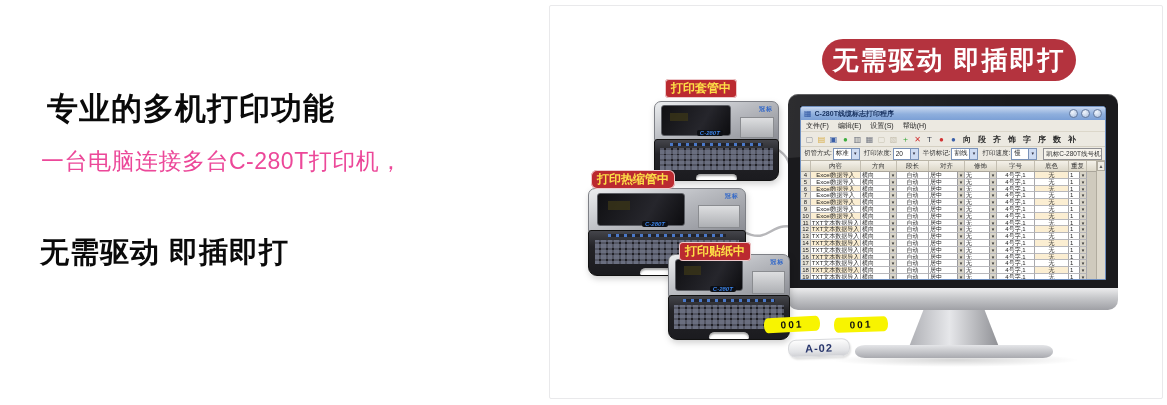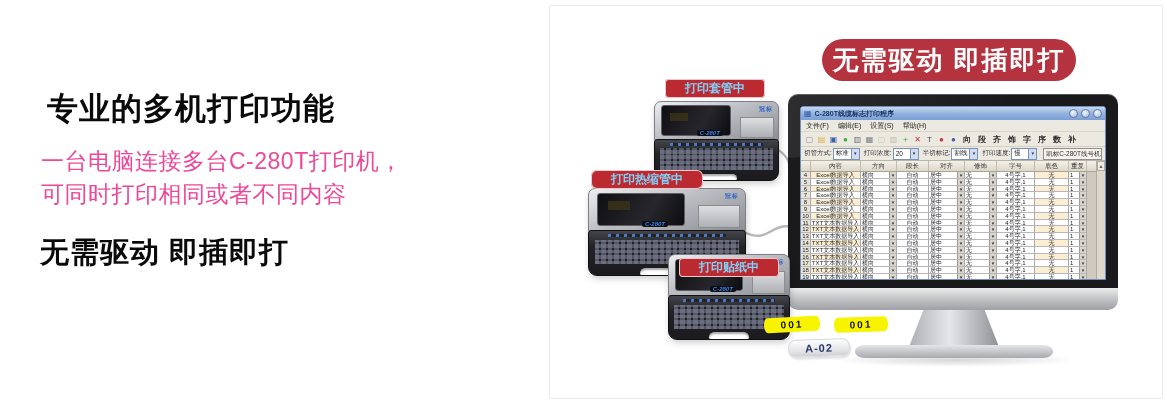--- a/index.html
+++ b/index.html
@@ -103,26 +103,26 @@
   .p-keys{position:absolute;left:4%;right:4%;top:20%;bottom:24%;background-color:#202026;
     background-image:repeating-linear-gradient(0deg,rgba(125,130,150,.55) 0 3.5px,rgba(0,0,0,0) 3.5px 5.5px),
       repeating-linear-gradient(90deg,rgba(125,130,150,.55) 0 4.5px,rgba(0,0,0,0) 4.5px 6.5px);}
   .p-handle{position:absolute;left:33%;bottom:-1%;width:34%;height:17%;background:#fff;
     border-radius:7px 7px 2px 2px;box-shadow:inset 0 2px 2px rgba(0,0,0,.35);}
 
   .printer-1{left:104px;top:95px;width:125px;height:80px;}
   .printer-2{left:38px;top:182px;width:158px;height:88px;}
   .printer-3{left:118px;top:248px;width:122px;height:86px;}
 
-  .status-badge{position:absolute;z-index:4;background:#bb2a30;color:#7dd3fc;font-weight:700;
-    font-size:12px;line-height:17px;padding:1px 20px;border-radius:4px;
+  .status-badge{position:absolute;z-index:4;background:#bb2a30;color:#fde047;font-weight:700;
+    font-size:12px;line-height:17px;padding:1px 6px;border-radius:4px;
     box-shadow:inset 0 0 0 1px rgba(255,255,255,.75);white-space:nowrap;text-align:center;}
   .badge-1{left:115px;top:73px;}
   .badge-2{left:41px;top:164px;border-radius:6px;}
-  .badge-3{left:129px;top:236px;margin-top:16px;}
+  .badge-3{left:129px;top:236px;}
 
   
   .sample{position:absolute;z-index:3;display:flex;align-items:center;justify-content:center;
     font-weight:700;border-radius:3px;}
   .yellow1{left:214px;top:311px;width:56px;height:15px;background:#f8f400;color:#111;
     font-size:10px;letter-spacing:2px;transform:rotate(-3deg);border-radius:4px/7px;}
   .yellow2{left:284px;top:311px;width:54px;height:15px;background:#f8f400;color:#111;
     font-size:10px;letter-spacing:2px;transform:rotate(-2deg);border-radius:4px/7px;}
   .tube{left:238px;top:333px;width:60px;height:16px;color:#27356b;font-size:11px;letter-spacing:1px;
     background:linear-gradient(#fdfdfd,#e2e3e6 70%,#cfd0d4);border:1px solid #d7d8db;border-radius:8px;
@@ -130,21 +130,20 @@
 </style>
 </head>
 <body>
 
 <div class="stage">
 
   <div class="left-panel">
     <div class="lp-title">专业的多机打印功能</div>
     <div class="lp-desc">
       <div>一台电脑连接多台C-280T打印机，</div>
-      <div>可同时打印相同或者不同内容</div>
     </div>
     <div class="lp-subtitle">无需驱动 即插即打</div>
   </div>
 
   <div class="card">
 
     <div class="headline-badge">无需驱动 即插即打</div>
 
     <svg class="cables" viewBox="0 0 612 392">
       <path d="M225,142 C255,158 226,180 252,194" fill="none" stroke="#b7b7ba" stroke-width="2.5"></path>

